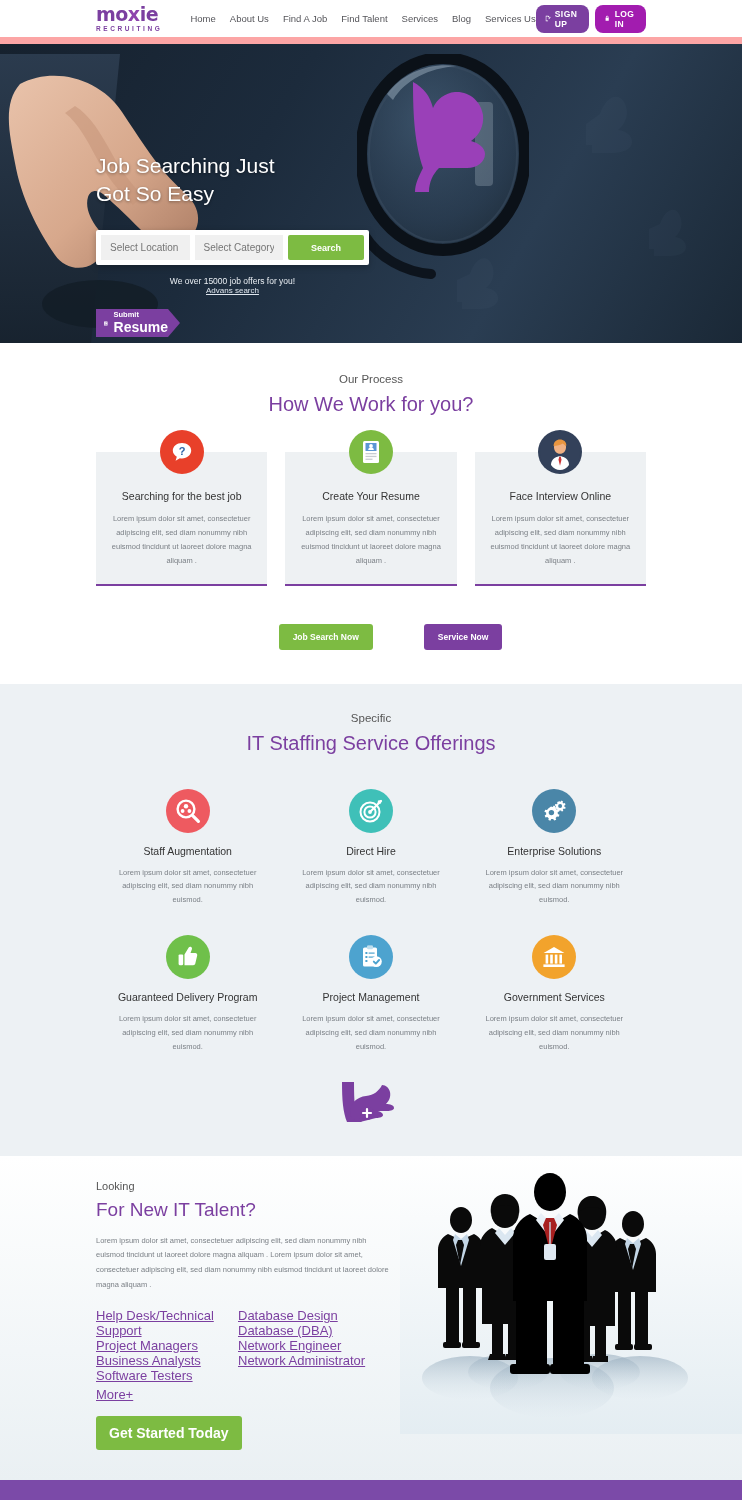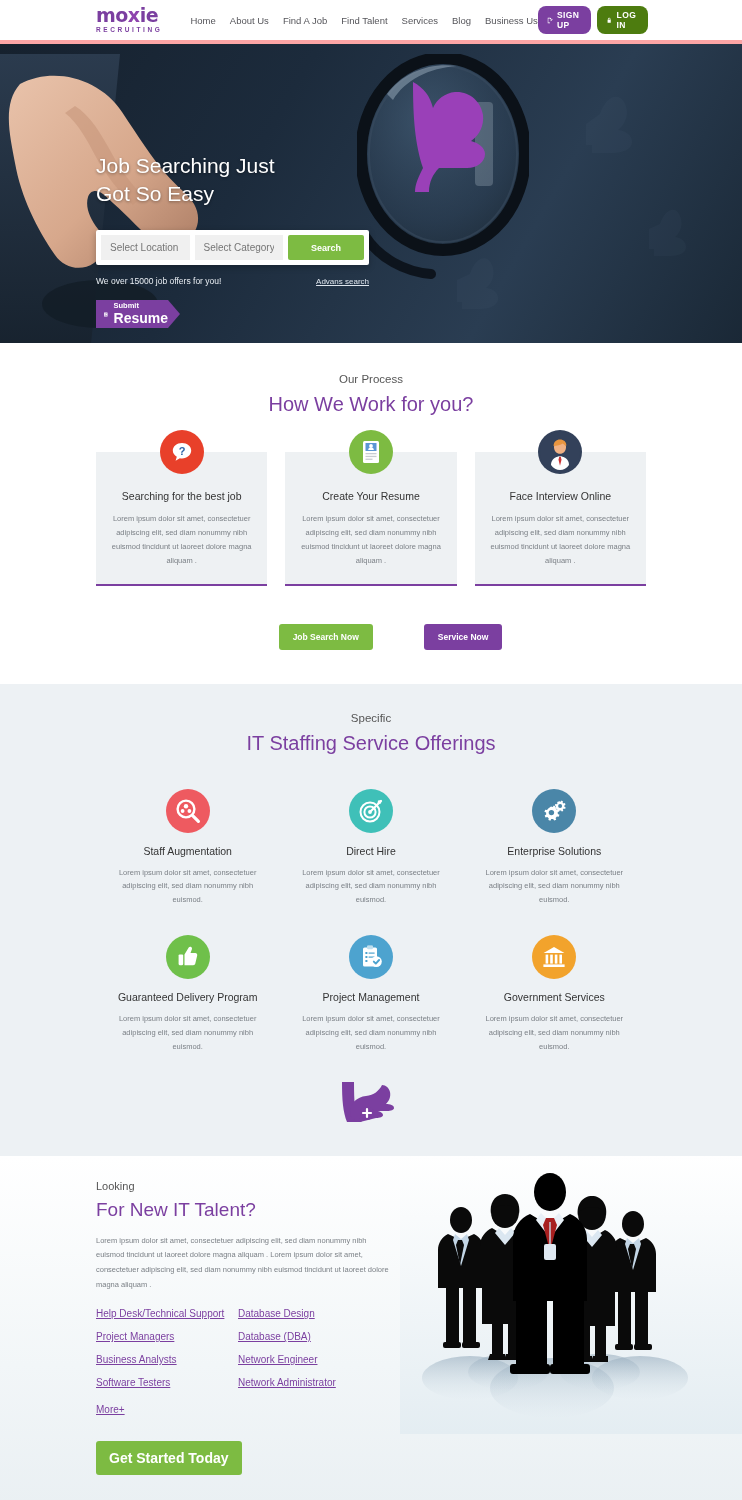--- a/index.html
+++ b/index.html
@@ -9,21 +9,21 @@
     font-family: "Liberation Sans", sans-serif;
     background: #ffffff;
     color: #444;
     -webkit-font-smoothing: antialiased;
   }
   .page { width: 742px; position: relative; overflow: hidden; }
 
   
   .header {
     height: 44px; background: #fff; display: flex; align-items: center;
-    padding: 0 96px; border-bottom: 4px solid #fca5a5; position: relative;
+    padding: 0 96px; border-bottom: 7px solid #fca5a5; position: relative;
   }
   .logo { display: flex; flex-direction: column; line-height: 1; margin-right: 28px; }
   .logo-main {
     font-family: "DejaVu Sans", sans-serif; font-weight: bold; font-size: 19px;
     color: #7b3fa0; letter-spacing: -0.5px;
   }
   .logo-main .xchar { color: #8e44ad; }
   .logo-sub {
     font-size: 6.5px; letter-spacing: 2.6px; color: #7b3fa0; font-weight: bold;
     margin-top: 2px;
@@ -32,21 +32,21 @@
   .nav-item {
     font-size: 9.5px; color: #55555a; cursor: pointer; white-space: nowrap;
   }
   .auth { display: flex; gap: 6px; align-items: center; }
   .btn-signup, .btn-login {
     display: flex; align-items: center; gap: 4px; padding: 4px 9px;
     border-radius: 8px; font-size: 8.5px; color: #fff; font-weight: bold;
     letter-spacing: 0.4px; cursor: pointer;
   }
   .btn-signup { background: #7b3fa0; }
-  .btn-login { background: #4d7c0f; }
+  .btn-login { background: #a21caf; }
   .mini-icon { width: 9px; height: 9px; display: inline-block; }
 
   
   .hero {
     height: 299px; position: relative; overflow: hidden;
     background: linear-gradient(120deg,#16212e 0%, #1c2b3c 35%, #2a3d52 70%, #1a2836 100%);
   }
   .hero-bgsquirrels { position: absolute; inset: 0; opacity: .10; }
   .hand {
     position: absolute; left: -20px; top: 10px; width: 420px; height: 300px;
@@ -69,20 +69,21 @@
     flex: 1; min-width: 0; outline: none;
   }
   .sbtn {
     background: #7dbb42; color: #fff; border: none; width: 76px; height: 25px;
     font-size: 9px; font-weight: bold; cursor: pointer; border-radius: 2px;
     font-family: "Liberation Sans", sans-serif;
   }
   .hero-meta {
     margin-top: 11px; width: 273px; display: flex; justify-content: space-between;
     align-items: center;
+    flex-direction: column;
   }
   .hero-offers { font-size: 8.5px; color: #e9eef3; }
   .hero-adv { font-size: 8px; color: #dfe6ee; text-decoration: underline; cursor: pointer; }
   .submit-resume {
     margin-top: 14px; position: relative; background: #7b3fa0; color: #fff;
     height: 28px; width: 72px; display: flex; align-items: center; gap: 6px;
     padding-left: 8px; cursor: pointer;
   }
   .submit-resume:after {
     content: ""; position: absolute; left: 72px; top: 0;
@@ -148,22 +149,22 @@
     background: linear-gradient(180deg,#ffffff 0%,#f2f6f8 60%,#eaf0f3 100%);
     padding: 24px 96px 30px; position: relative; overflow: hidden; min-height: 278px;
   }
   .talent-left { width: 300px; }
   .talent-eyebrow { font-size: 11px; color: #555; }
   .talent-title { font-size: 19px; color: #7b3fa0; margin-top: 7px; font-weight: 400; }
   .talent-p { font-size: 7.5px; color: #7c8187; line-height: 1.95; margin-top: 13px; }
   .talent-links { display: flex; margin-top: 16px; }
   .tl-col { width: 142px; }
   .tl-link {
-    display: block; font-size: 10px; color: #7b3fa0; text-decoration: underline;
-    margin-bottom: 12px; cursor: pointer;
+    display: block; font-size: 13px; color: #7b3fa0; text-decoration: underline;
+    margin-bottom: 0; cursor: pointer;
   }
   .talent-more { margin-top: 4px; }
   .talent-btn {
     margin-top: 14px; background: #7dbb42; color: #fff; border: none;
     border-radius: 3px; padding: 9px 13px; font-size: 14px; font-weight: bold;
     cursor: pointer; font-family: "Liberation Sans", sans-serif;
   }
   .talent-img { position: absolute; right: 0px; top: 0px; width: 342px; height: 278px; }
 
   
@@ -184,21 +185,21 @@
       </div>
       <div class="logo-sub">RECRUITING</div>
     </div>
     <div class="nav">
       <div class="nav-item">Home</div>
       <div class="nav-item">About Us</div>
       <div class="nav-item">Find A Job</div>
       <div class="nav-item">Find Talent</div>
       <div class="nav-item">Services</div>
       <div class="nav-item">Blog</div>
-      <div class="nav-item">Business Us</div>
+      <div class="nav-item">Services Us</div>
     </div>
     <div class="auth">
       <div class="btn-signup">
         <svg class="mini-icon" viewBox="0 0 16 16">
           <path fill="#fff" d="M2 1h7l3 3v3h-1.5V5H8V2.5H3.5v11H8V15H2z"></path>
           <path fill="#fff" d="M9 8.6l3.2-3.2 1.3 1.3L10.3 9.9zM13 4.6l.9-.9 1.3 1.3-.9.9z"></path>
         </svg>
         <span>SIGN UP</span>
       </div>
       <div class="btn-login">

